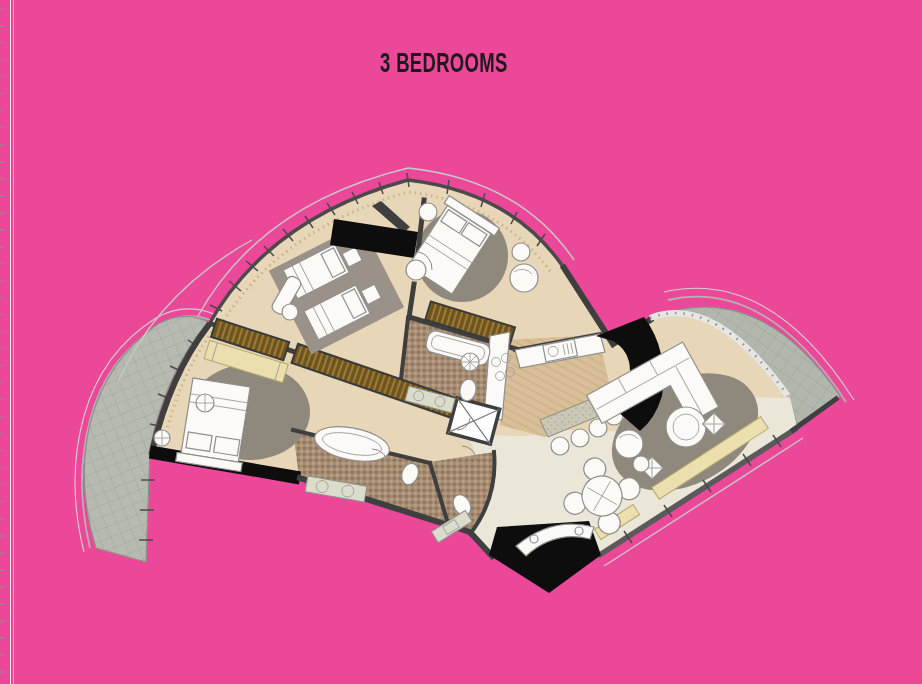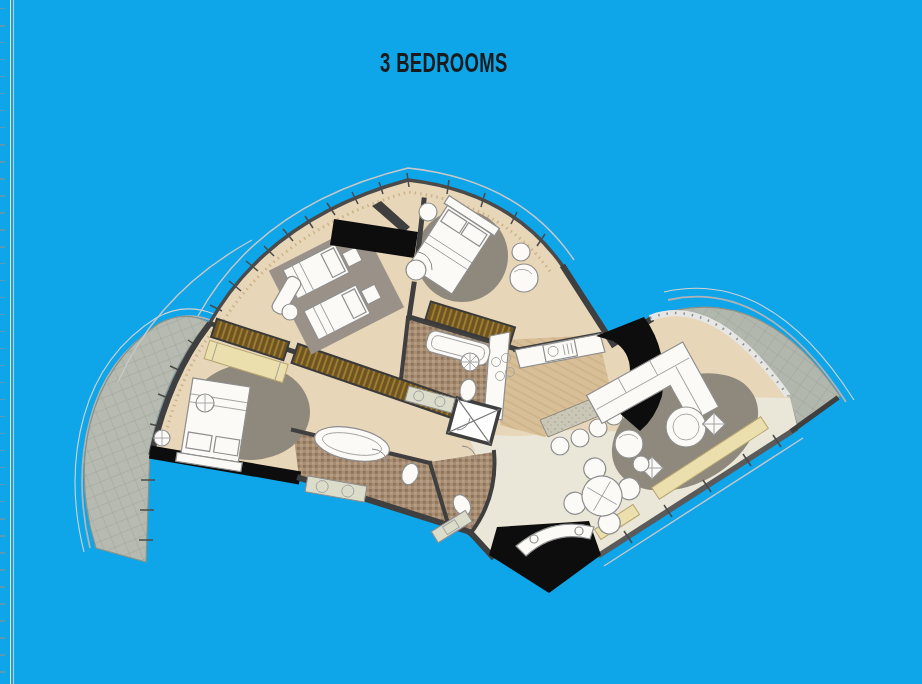--- a/index.html
+++ b/index.html
@@ -1,21 +1,21 @@
 <!DOCTYPE html>
 <html style="--wallDark: #3f3f3f; --wallBlack: #0d0d0d; --floorBeige: #e8d6b8; --floorCream: #ebe7d8; --kitchenWood: #d8bf97; --bathMosaic: #a78d72; --terraceTile: #b6bab1; --rugGray: #8f887c; --wardrobeBrown: #6d5420; --benchYellow: #eadfad; --furnitureWhite: #fbfaf7; --titleText: #1b1b1b;"><head>
 <meta charset="utf-8">
 <style>
   :root{
     --wallDark:#3f3f3f; --wallBlack:#0d0d0d; --floorBeige:#e8d6b8; --floorCream:#ebe7d8;
     --kitchenWood:#d8bf97; --bathMosaic:#a78d72; --terraceTile:#b6bab1; --rugGray:#8f887c;
     --wardrobeBrown:#6d5420; --benchYellow:#eadfad; --furnitureWhite:#fbfaf7; --titleText:#1b1b1b;
   }
   html,body{margin:0;padding:0;background:#fff;}
-  .page{position:relative;width:922px;height:684px;background:#0ea5e9;overflow:hidden;font-family:"Liberation Sans",sans-serif;}
+  .page{position:relative;width:922px;height:684px;background:#ec4899;overflow:hidden;font-family:"Liberation Sans",sans-serif;}
   .edge{position:absolute;left:0;top:0;bottom:0;width:13px;border-right:1.5px solid #cbcbcb;}
   .edge::after{content:"";position:absolute;right:2.5px;top:0;bottom:0;width:1px;background:#e6e6e6;}
   .edge::before{content:"";position:absolute;left:0;top:8px;bottom:0;width:5px;
     background:repeating-linear-gradient(180deg,#8f8f8f 0 1.5px,transparent 1.5px 17px);opacity:.6;}
   .title{position:absolute;top:30px;left:0;right:0;text-align:center;
     font-weight:700;font-size:28px;line-height:1;color:var(--titleText);
     transform:scaleX(.66) translateX(-26px);letter-spacing:.5px;}
   svg{position:absolute;left:0;top:0;}
   .wall{stroke:var(--wallDark);stroke-width:5;fill:none;stroke-linecap:square;}
   .wall4{stroke:var(--wallDark);stroke-width:4;fill:none;stroke-linecap:square;}

